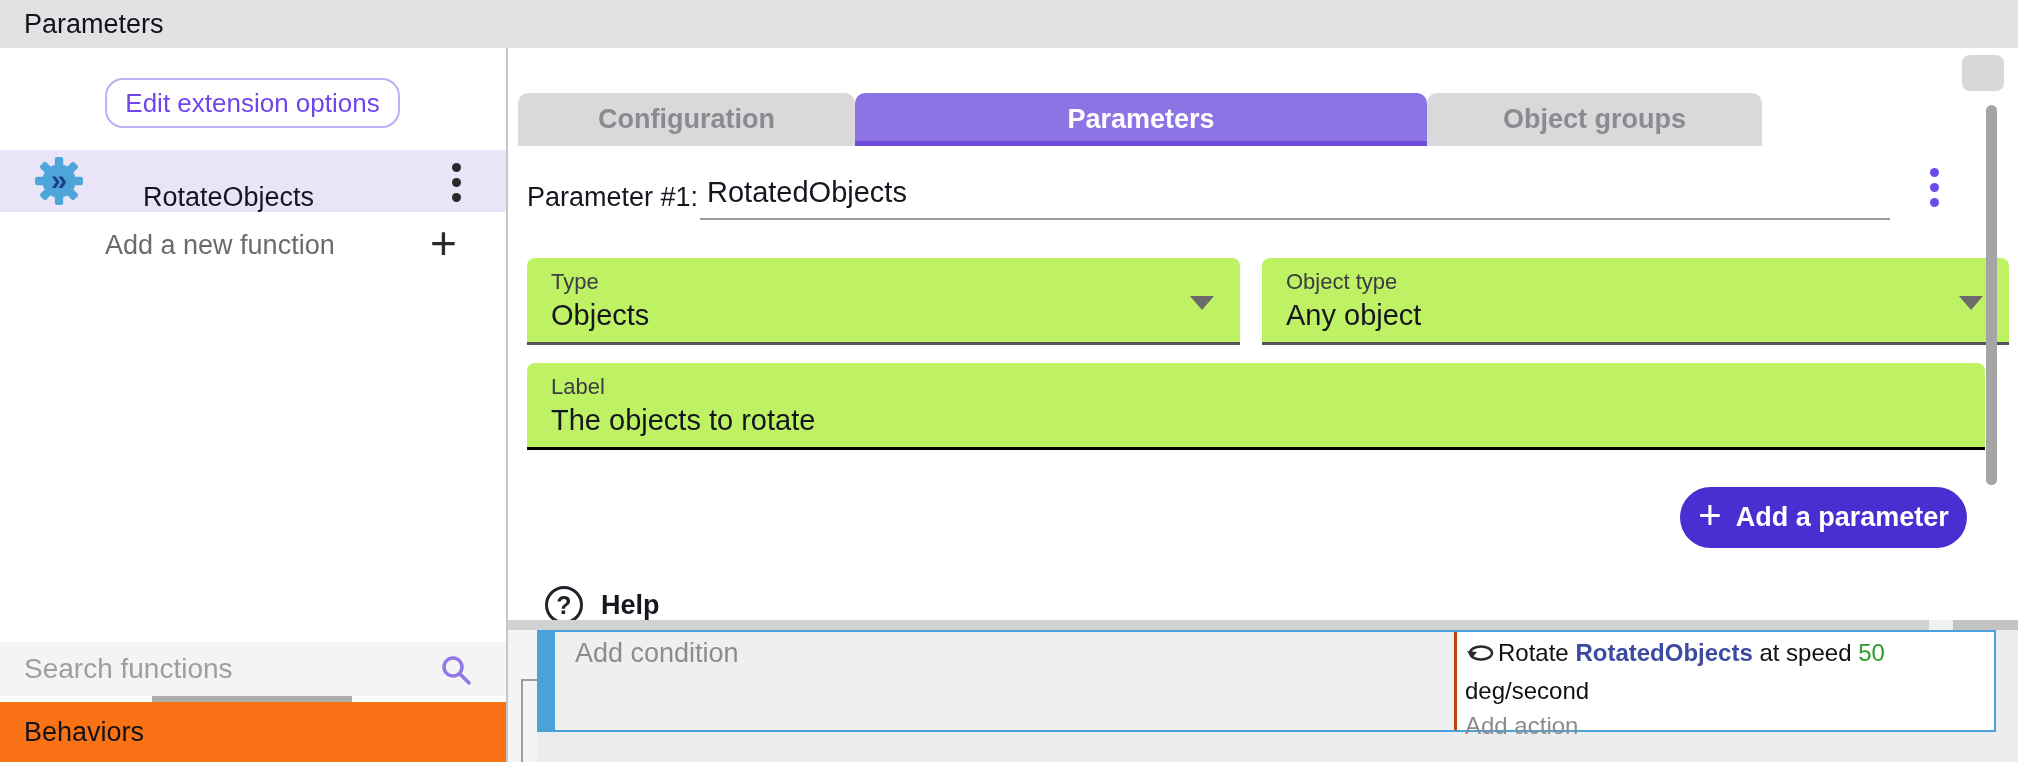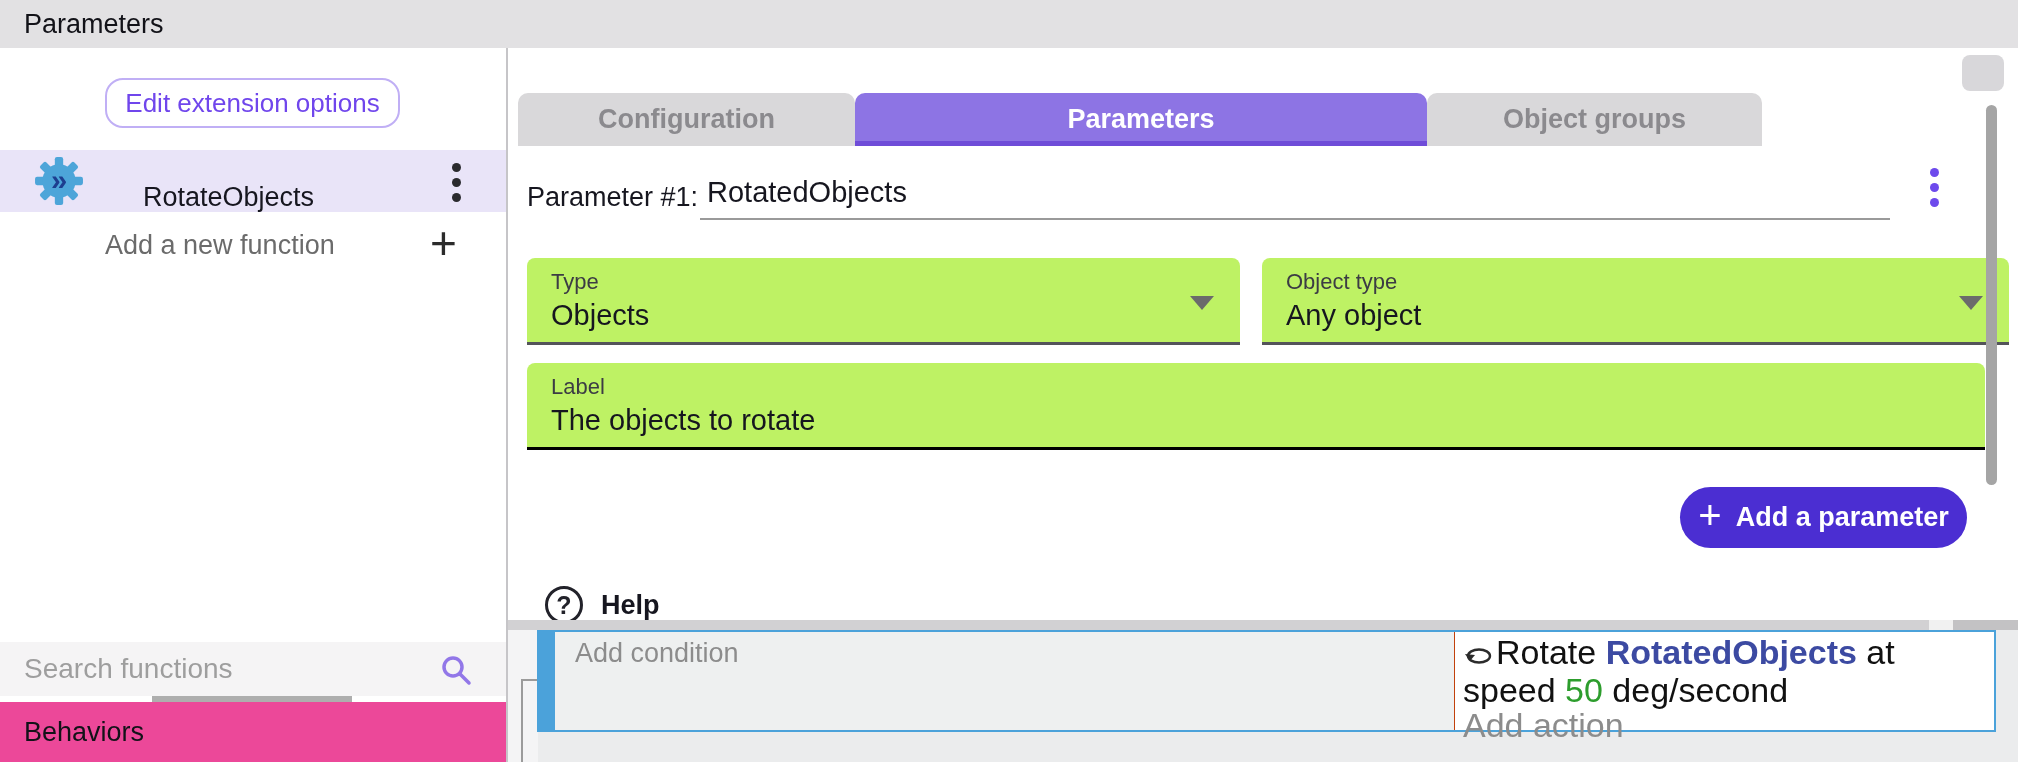--- a/index.html
+++ b/index.html
@@ -29,21 +29,21 @@
   .kebab.dark i { background:#2a2a2e; }
   .kebab.purple i { background:#6d4aec; }
   #fn-kebab { left:452px; top:13px; }
   .add-fn-row { position:absolute; left:0; top:168px; width:506px; height:58px; cursor:pointer; }
   .add-fn-label { position:absolute; left:105px; top:0; height:58px; line-height:58px; font-size:27px; color:#6b6b6b; }
   .add-fn-plus { position:absolute; left:430px; top:0; height:58px; line-height:54px; font-size:46px; font-weight:300; color:#2b2b2b; }
   .search-bar { position:absolute; left:0; top:594px; width:506px; height:54px; background:#f5f4f5; }
   .search-placeholder { position:absolute; left:24px; top:0; height:54px; line-height:54px; font-size:28px; color:#9e9e9e; }
   .search-icon { position:absolute; left:440px; top:12px; }
   .list-hscroll { position:absolute; left:152px; top:648px; width:200px; height:6px; background:#aeaeae; }
-  .behaviors-bar { position:absolute; left:0; top:654px; width:506px; height:60px; background:#ec4899; }
+  .behaviors-bar { position:absolute; left:0; top:654px; width:506px; height:60px; background:#f97316; }
   .behaviors-bar span { position:absolute; left:24px; top:0; height:60px; line-height:60px; font-size:27px; font-weight:500; color:#121218; }
 
   
   .main { position:absolute; left:508px; top:48px; width:1510px; height:714px; background:#fff; }
   .tabbar { position:absolute; left:10px; top:30px; width:1244px; height:53px; display:flex; background:transparent; }
   .tab {
     height:53px; border-radius:10px 10px 0 0; background:#d9d8da;
     display:flex; align-items:center; justify-content:center;
     font-size:27px; font-weight:bold; color:#8b8a8e; cursor:pointer; position:relative;margin-top:15px;
   }
@@ -91,21 +91,21 @@
   .events-topbar .gap { position:absolute; left:1423px; top:0; width:24px; height:10px; background:#f1f1f1; }
   .events-topbar .seg { position:absolute; left:1447px; top:0; width:65px; height:10px; background:#c3c2c4; }
   .events-leftcol { position:absolute; left:2px; top:10px; width:30px; height:132px; background:#f4f4f5; }
   .subevent-connector { position:absolute; left:15px; top:59px; width:18px; height:83px; border-left:2px solid #9b9b9b; border-top:2px solid #9b9b9b; }
   .event-selectbar { position:absolute; left:31px; top:10px; width:16px; height:102px; background:#4ba2da; }
   .event-box {
     position:absolute; left:47px; top:10px; width:1443px; height:102px;
     border:2px solid #4ba2da; display:flex; background:#fff;
   }
   .cond-cell { width:899px; background:#eef0f0; padding:6px 20px; font-size:27px; color:#8c8c8c; cursor:pointer; }
-  .act-cell { flex:1; background:#fff; border-left:1px solid #c2410c; padding:3px 8px 0 8px; font-size:34px; line-height:35px; color:#111; }
+  .act-cell { flex:1; background:#fff; border-left:3px solid #c2410c; padding:3px 8px 0 8px; font-size:24px; line-height:35px; color:#111; }
   .act-cell .obj { font-weight:bold; color:#3c4aa2; }
   .act-cell .num { color:#2d9d2d; }
   .rot-icon { display:inline-block; vertical-align:-3px; margin-right:3px; }
   .add-action { color:#8c8c8c; cursor:pointer; }
 
   
   .panel-divider { position:absolute; left:506px; top:48px; width:2px; height:714px; background:#c6c5c8; z-index:20; }
 </style>
 </head>
 <body>

